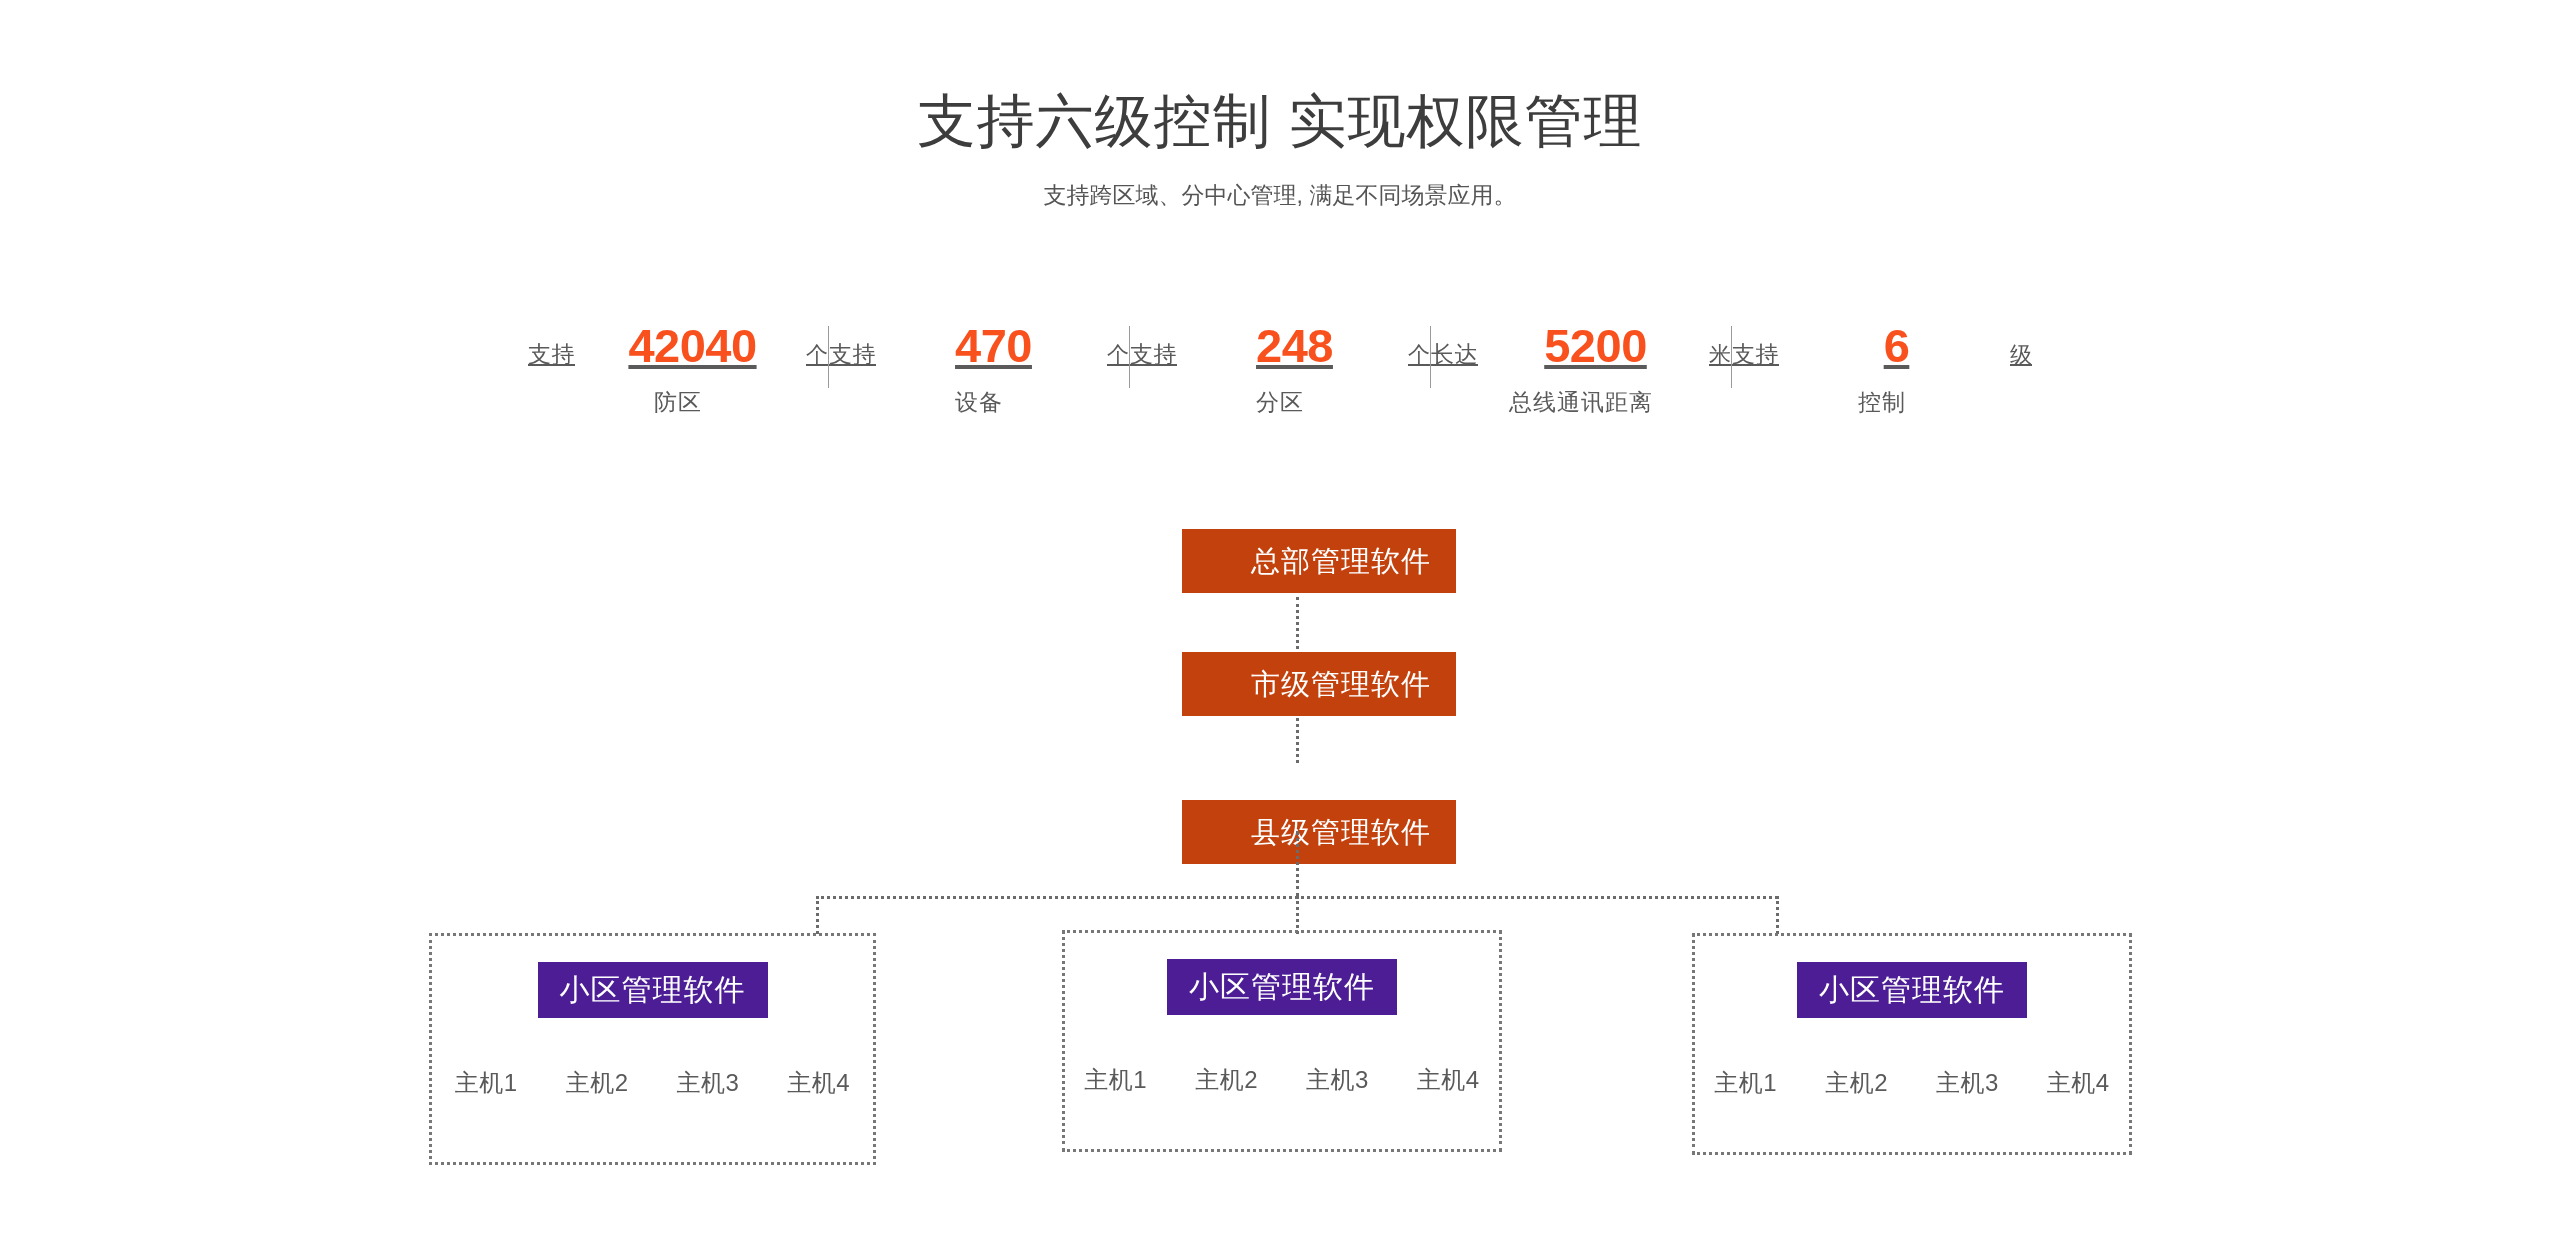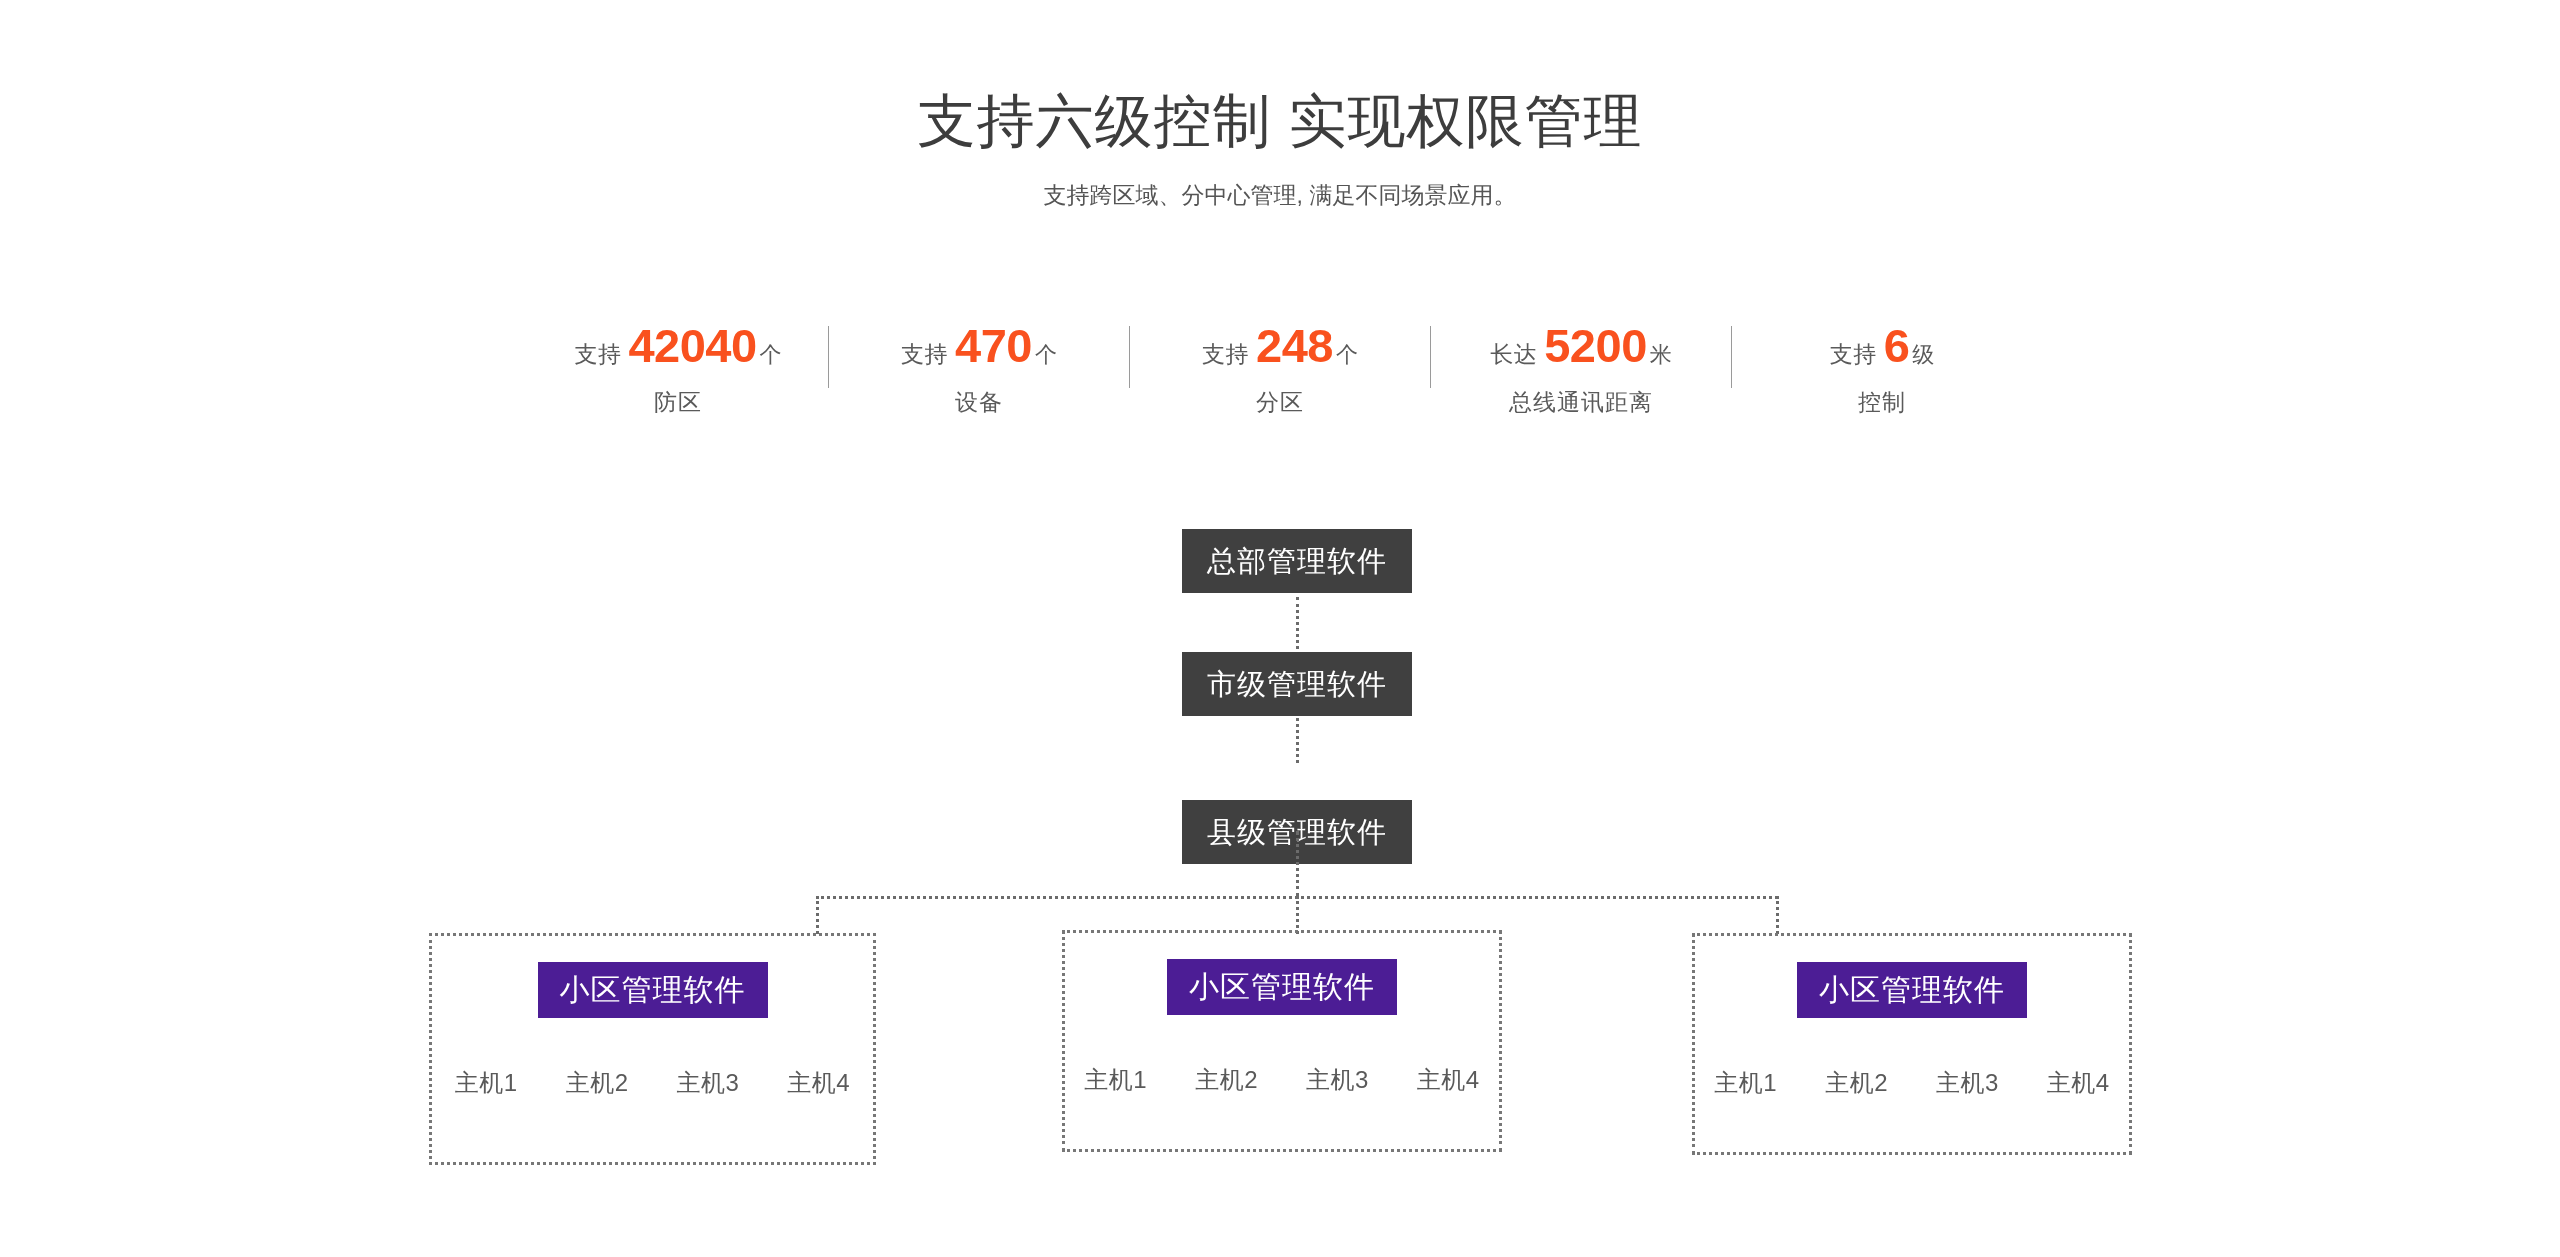--- a/index.html
+++ b/index.html
@@ -64,21 +64,22 @@
     width: 300px;
     text-align: center;
     flex: 0 0 auto;
   }
   .stat-line {
     white-space: nowrap;
     line-height: 1;
     height: 50px;
     display: flex;
     align-items: baseline;
-    justify-content: center;
+    justify-content: space-between;
+    text-decoration: underline;
   }
   .stat-prefix {
     font-size: 23px;
     color: #5a5a5a;
     letter-spacing: 0.5px;
   }
   .stat-value {
     font-size: 47px;
     font-weight: 700;
     color: #f9511e;
@@ -110,29 +111,30 @@
     top: 0;
     left: 0;
     width: 2560px;
     height: 1257px;
     pointer-events: none;
   }
   .chart > * { pointer-events: auto; }
 
   .node-box {
     position: absolute;
-    background: #404040;
+    background: #c2410c;
     color: #ffffff;
     font-size: 29px;
     line-height: 1;
     display: flex;
     align-items: center;
     justify-content: center;
     letter-spacing: 1px;
     white-space: nowrap;
+    padding-left: 44px;
   }
   .node-hq    { left: 1182px; top: 529px; width: 230px; height: 64px; }
   .node-city  { left: 1182px; top: 652px; width: 230px; height: 64px; }
   .node-county{ left: 1182px; top: 765px; width: 230px; height: 64px; margin-top: 35px; }
 
   
   .conn-v {
     position: absolute;
     width: 0;
     border-left: 3px dotted #6b6b6b;

